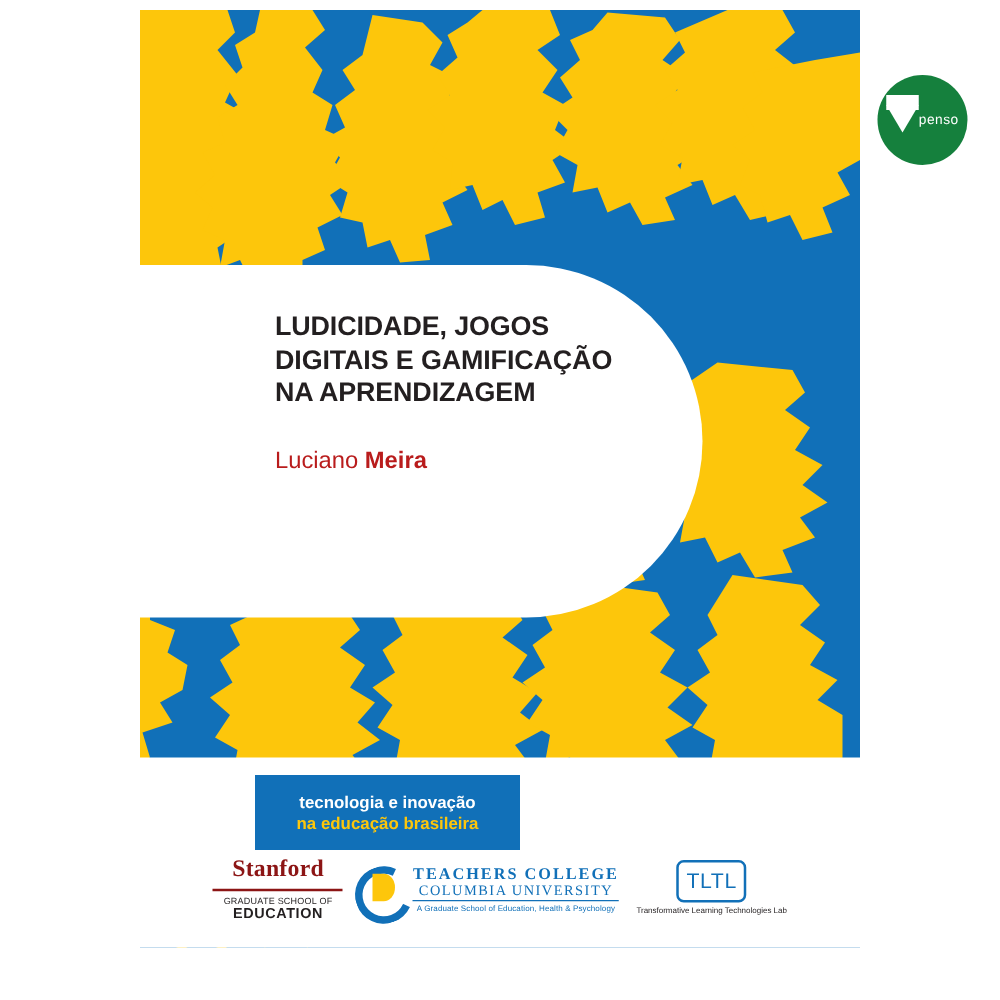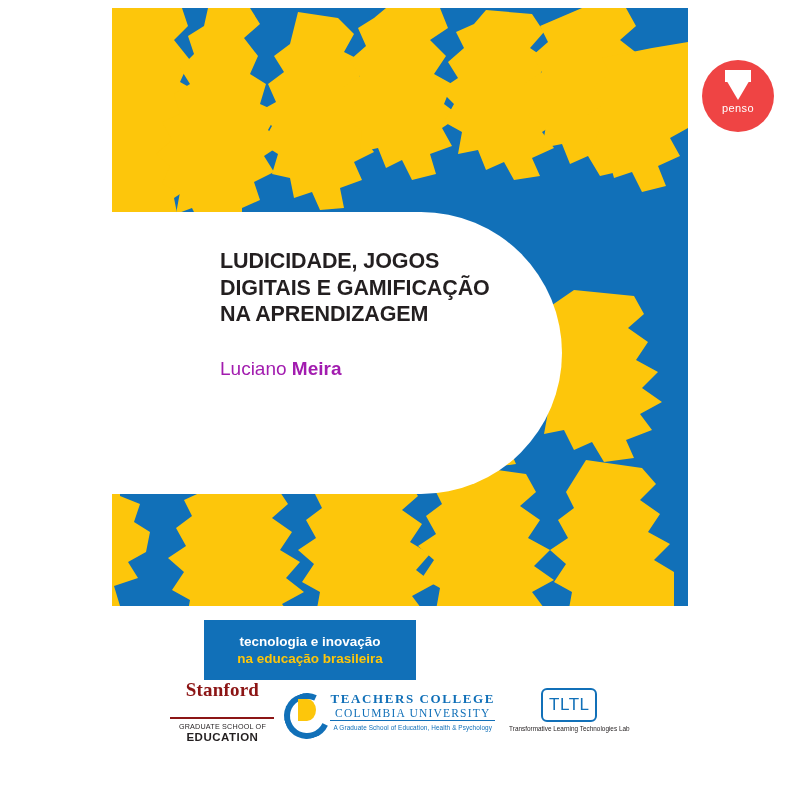--- a/index.html
+++ b/index.html
@@ -58,44 +58,44 @@
     letter-spacing: -0.1px;
     color: #231f20;
     line-height: 26.5px;
     white-space: nowrap;
   }
   .authors {
     margin-top: 26px;
   }
   .author {
     font-size: 19px;
-    color: #a21caf;
+    color: #b91c1c;
     line-height: 30px;
     white-space: nowrap;
     margin-top: 11px;
   }
   .author b { font-weight: bold; }
   .orgs {
     margin-top: 16px;
     font-size: 14.5px;
     font-weight: bold;
     color: #231f20;
   }
 
   
   #penso {
     position: absolute;
     right: 26px;
     top: 60px;
     width: 72px;
     height: 72px;
     border-radius: 50%;
-    background: #ef4444;
+    background: #15803d;
     display: flex;
-    flex-direction: column;
+    flex-direction: row;
     align-items: center;
     justify-content: center;
   }
   #penso .mark {
     width: 0;
     height: 0;
     border-left: 13px solid transparent;
     border-right: 13px solid transparent;
     border-top: 22px solid #ffffff;
     margin-bottom: 2px;
@@ -183,21 +183,21 @@
     margin-right: 4px;
   }
   #logo-stanford .s-name {
     font-family: "Liberation Serif", serif;
     font-size: 19px;
     font-weight: bold;
     color: #8c1515;
     letter-spacing: 0.2px;
     line-height: 21px;
     border-bottom: 2px solid #8c1515;
-    padding-bottom: 17px;
+    padding-bottom: 5px;
   }
   #logo-stanford .s-sub {
     font-size: 7.2px;
     color: #231f20;
     letter-spacing: 0.2px;
     margin-top: 3px;
     line-height: 9px;
   }
   #logo-stanford .s-edu {
     font-size: 11.5px;

